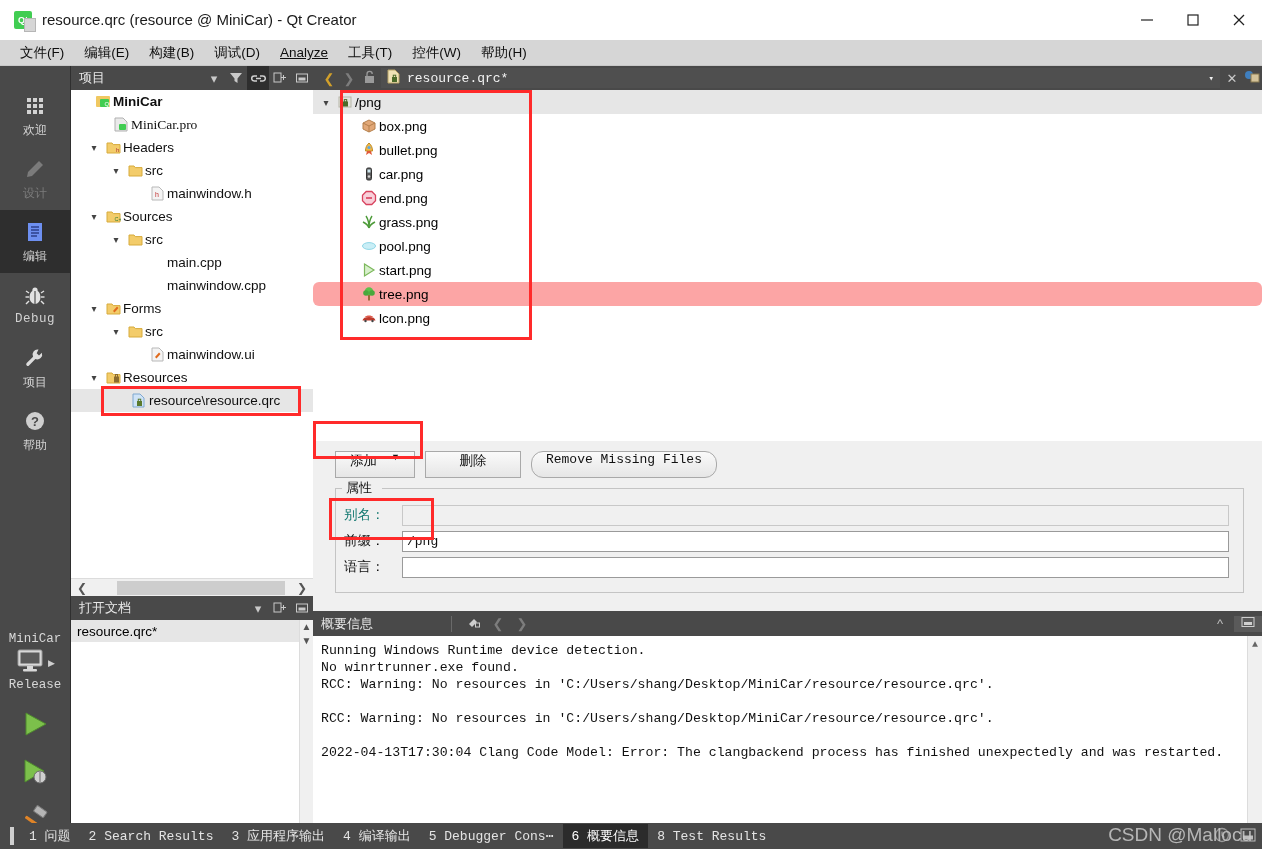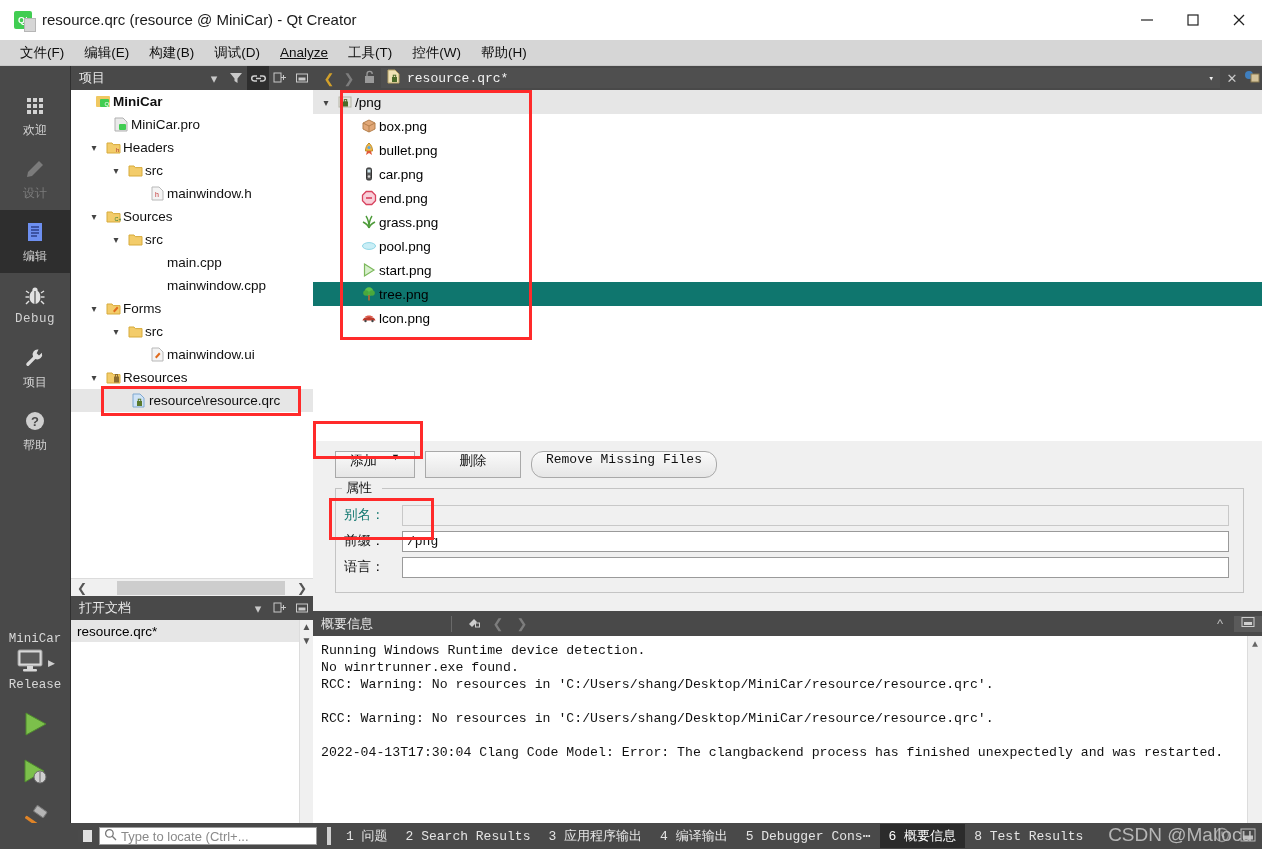--- a/index.html
+++ b/index.html
@@ -122,21 +122,21 @@
     flex:1; display:flex; align-items:center; gap:6px;
     background:#4f4f4f; height:20px; margin:0 2px; padding:0 6px;
     font-family:"Liberation Mono", monospace; font-size:13px; color:#f2f2f2;
     min-width:0;
   }
   .et-combo .name { overflow:hidden; text-overflow:ellipsis; white-space:nowrap; flex:1; }
 
   .qrc-editor { flex:1; background:#fff; position:relative; overflow:hidden; }
   .qrc-row { display:flex; align-items:center; height:24px; padding-left:4px; font-size:13.5px; white-space:nowrap; }
   .qrc-row.prefix { background:#e6e6e6; }
-  .qrc-row.sel { background:#0f766e; }
+  .qrc-row.sel { background:#fca5a5;border-radius:6px; }
   .qrc-ind { width:42px; flex:none; }
 
   .btn-row { display:flex; align-items:center; gap:10px; padding:10px 18px 6px 22px; flex:none; }
   .qbtn {
     background:linear-gradient(#fafafa,#e6e6e6);
     border:1px solid #a9a9a9; height:27px;
     display:flex; justify-content:center; gap:14px;
     padding:0 14px; font-size:13.5px; color:#111; min-width:76px;
   }
   .qbtn.mono { font-family:"Liberation Mono", monospace; font-size:13px;border-radius:12px; }
@@ -416,21 +416,21 @@
         <span class="ticon">
           <svg width="15" height="15" viewBox="0 0 15 15">
               <rect x="0" y="2" width="14" height="11" rx="1" fill="#f0c861"></rect>
               <rect x="4" y="5" width="9" height="8" rx="1" fill="#41cd52"></rect>
               <text x="8.5" y="11.5" font-size="6" fill="#fff" font-family="Liberation Sans">Qt</text>
             </svg>
         </span>
         <span class="tlabel bold">MiniCar</span>
       </div>
 
-      <div class="tree-row" style="padding-left:22px;">
+      <div class="tree-row" style="padding-left:22px;font-family:Liberation Serif, serif;">
         <span class="twisty"></span>
         <span class="ticon">
           <svg width="14" height="15" viewBox="0 0 14 15">
               <path d="M1 1 h8 l4 4 v9 h-12 z" fill="#eaeaea" stroke="#b0b0b0"></path>
               <rect x="5" y="7" width="7" height="6" rx="1" fill="#41cd52"></rect>
             </svg>
         </span>
         <span class="tlabel">MiniCar.pro</span>
       </div>
 
@@ -793,37 +793,20 @@
         <div class="out-scroll">
           <div>▲</div>
           <div>▼</div>
         </div>
       </div>
     </div>
   </div>
 </div>
 
 <div class="statusbar">
-  <div class="sb-locator">
-    <span class="sb-sidebtn">
-      <svg width="16" height="14" viewBox="0 0 16 14">
-          <rect x="1" y="1" width="14" height="12" fill="#e0e0e0"></rect>
-          <rect x="1" y="1" width="5" height="12" fill="#4a4a4a"></rect>
-        </svg>
-    </span>
-    <span class="sb-input">
-      <span>
-        <svg width="13" height="13" viewBox="0 0 13 13">
-            <circle cx="5.4" cy="5.4" r="3.8" fill="none" stroke="#777" stroke-width="1.3"></circle>
-            <line x1="8.3" y1="8.3" x2="12" y2="12" stroke="#777" stroke-width="1.3"></line>
-          </svg>
-      </span>
-      <span>Type to locate (Ctrl+...</span>
-    </span>
-  </div>
   <div class="sb-tabs">
     <span class="sb-marker"></span>
     <span class="sb-tab">1 问题</span>
     <span class="sb-tab">2 Search Results</span>
     <span class="sb-tab">3 应用程序输出</span>
     <span class="sb-tab">4 编译输出</span>
     <span class="sb-tab">5 Debugger Cons⋯</span>
     <span class="sb-tab active">6 概要信息</span>
     <span class="sb-tab">8 Test Results</span>
   </div>

